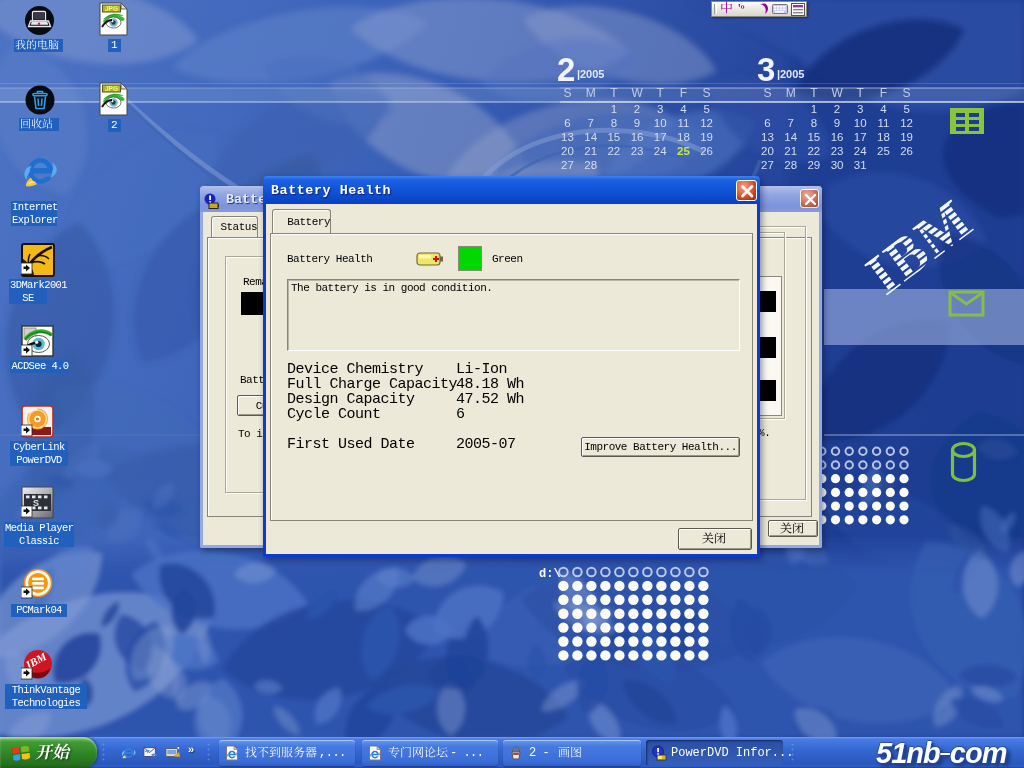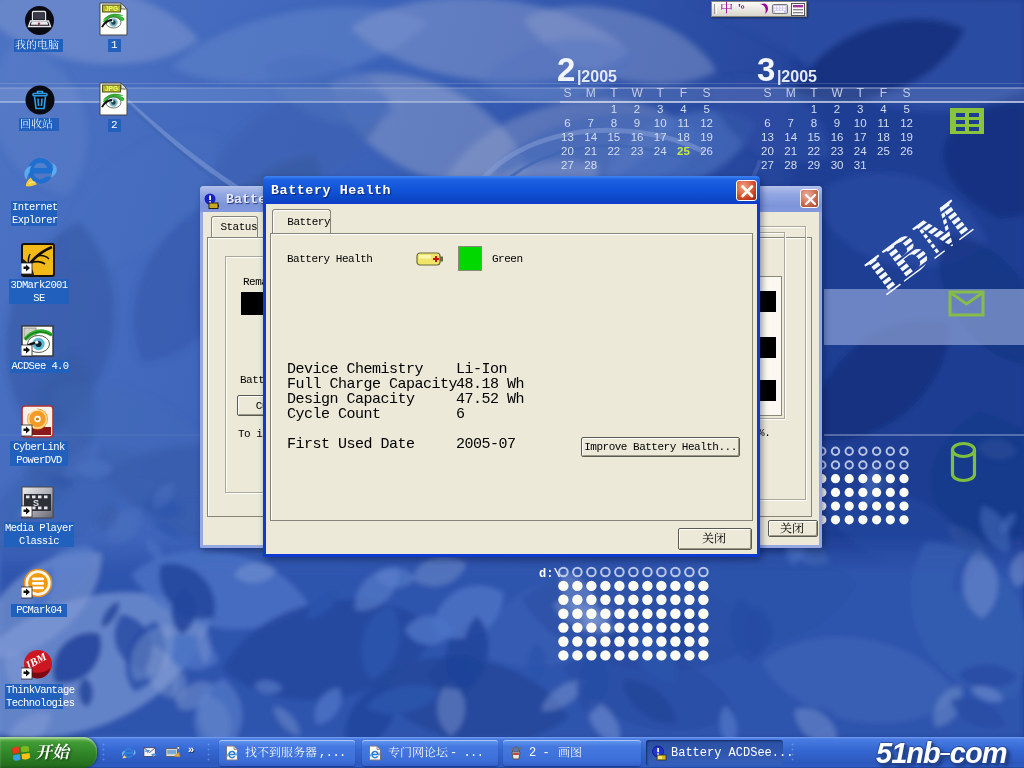--- a/index.html
+++ b/index.html
@@ -2,21 +2,21 @@
 <html><head><meta charset="utf-8"><title>t</title><style>
 *{margin:0;padding:0;box-sizing:border-box}
 html,body{width:1024px;height:768px;overflow:hidden;background:#3a62b8}
 #scene{position:absolute;left:0;top:0;width:1024px;height:768px;font-family:"Liberation Sans",sans-serif}
 #wall{position:absolute;left:0;top:0}
 .mf{font-family:"Liberation Mono",monospace;color:#000;letter-spacing:-0.5px;white-space:pre}
 .inf{position:absolute;font-size:15px}
 
 .cal{position:absolute;top:0;width:163px;height:175px;color:#dde4f4}
 .cbig{position:absolute;left:1px;top:51px;font-size:33px;font-weight:bold;color:#f2f5fc;font-family:"Liberation Sans"}
-.cyr{position:absolute;left:21px;top:68px;font-size:16px;font-weight:bold;color:#e4e9f6}
+.cyr{position:absolute;left:21px;top:68px;font-size:11px;font-weight:bold;color:#e4e9f6}
 .crow{position:absolute;left:0;width:163px;display:flex}
 .cc{flex:0 0 23.2px;text-align:center;font-size:11.5px;color:#d4ddf0}
 .chdr .cc{color:#c2cde8;font-size:12px}
 .hl{color:#cbe83c;font-weight:bold}
 
 .win{position:absolute;border:3px solid #0d3ad0;border-top:none;border-radius:4px 4px 2px 2px;box-shadow:2px 3px 6px rgba(10,20,60,0.45)}
 .win.inact{border-color:#96a8e2}
 .tbar{position:absolute;left:-3px;right:-3px;top:0;height:28px;border-radius:4px 4px 0 0;display:flex;align-items:center}
 .atbar{background:linear-gradient(180deg,#3d84f2 0%,#1d60e2 14%,#1153d8 52%,#0b46c4 86%,#0d3ad0 100%)}
 .itbar{height:26px;background:linear-gradient(180deg,#b4c1ec 0%,#93a7e2 30%,#7c94da 75%,#8499de 100%)}
@@ -831,21 +831,21 @@
 <path d="M2,32 L2,16 C8,20 12,26 13,32 Z" fill="#2a1c08"></path>
 <path d="M3,31 C8,19 17,10 31,4" fill="none" stroke="#140d06" stroke-width="2.6"></path>
 <path d="M10,20 C14,18 20,18 24,21" fill="none" stroke="#140d06" stroke-width="1.8"></path>
 <path d="M16,13 C20,12 25,13 28,16" fill="none" stroke="#140d06" stroke-width="1.5"></path>
 <path d="M8,24 C7,20 7,15 9,11" fill="none" stroke="#140d06" stroke-width="1.5"></path>
 <g>
           <rect x="0" y="20" width="11" height="11" fill="#fff" stroke="#222" stroke-width="0.8"></rect>
           <path d="M2.5,28.5 L2.5,23.5 L5,23.5 L5,21.5 L9,25 L5,28.5 L5,26 L2.5,26Z" fill="#111"></path>
         </g>
       </svg>
-<div class="lbl2" style="left:-12px;top:36px;width:60px">3DMark2001<br>SE</div></div>
+<div class="lbl2" style="left:-12px;top:36px;width:38px">3DMark2001<br>SE</div></div>
     <div style="position:absolute;left:21px;top:325px">
 <svg width="34" height="33" viewBox="0 0 34 33">
 <rect x="1" y="1" width="31" height="30" fill="#fcfcf8" stroke="#333" stroke-width="1.4"></rect>
 <rect x="3" y="3" width="12" height="11" fill="#d0d0c8" stroke="#888" stroke-width="0.8"></rect>
 <path d="M3,13 C11,3 23,2 31,8 C32,9.5 31,12 29,11 C22,6 12,8 5,16Z" fill="#30b030"></path>
 <path d="M4,14.5 C11,6 22,5 30,10" fill="none" stroke="#1a7a1a" stroke-width="1.2"></path>
 <ellipse cx="17.5" cy="19" rx="11" ry="8.5" fill="#fff" stroke="#333" stroke-width="0.8"></ellipse>
 <circle cx="17.5" cy="19" r="6.2" fill="#5fb8d4"></circle>
         <circle cx="17.5" cy="19" r="3.1" fill="#123"></circle>
 <circle cx="15.8" cy="17.2" r="1.5" fill="#fff"></circle>
@@ -917,21 +917,21 @@
 <circle cx="17" cy="16" r="14" fill="#cc1622"></circle>
 <path d="M5,22 C10,26 24,26 29,20 C28,27 22,31 16,30.5 C10,30 6,26.5 5,22Z" fill="#7a0a12"></path>
 <g transform="translate(7.5,21) rotate(-28)">
           <text x="0" y="0" font-family="'Liberation Serif'" font-weight="bold" font-style="italic" font-size="11" fill="#fff">IBM</text>
         </g>
 <g>
           <rect x="0" y="20" width="11" height="11" fill="#fff" stroke="#222" stroke-width="0.8"></rect>
           <path d="M2.5,28.5 L2.5,23.5 L5,23.5 L5,21.5 L9,25 L5,28.5 L5,26 L2.5,26Z" fill="#111"></path>
         </g>
       </svg>
-<div class="lbl2" style="left:-16px;top:36px;width:58px">ThinkVantage<br>Technologies</div></div>
+<div class="lbl2" style="left:-16px;top:36px;width:82px">ThinkVantage<br>Technologies</div></div>
     <div style="position:absolute;left:711px;top:1px;width:96px;height:16px;background:linear-gradient(180deg,#fdfdfb,#d8d5cc);border:1px solid #8a887c;box-shadow:1px 1px 2px rgba(0,0,0,0.4);display:flex;align-items:center">
 <div style="width:3px;height:10px;border-left:1px solid #999;border-right:1px solid #fff;margin-left:2px"></div>
 <div style="margin-left:3px">
         <svg width="15" height="16" viewBox="0 0 15 16" style="display:block;overflow:visible;flex:0 0 auto">
           <path transform="translate(0.0,11.4) scale(0.0130,-0.0130)" d="M822 334H530V599H822ZM567 827 463 838V628H179L106 662V210H117C145 210 172 226 172 233V305H463V-78H476C502 -78 530 -62 530 -51V305H822V222H832C854 222 888 237 889 243V586C909 590 925 598 932 606L849 670L812 628H530V799C556 803 564 813 567 827ZM172 334V599H463V334Z" fill="#990099"></path>
         </svg>
       </div>
 <svg width="16" height="12" viewBox="0 0 16 12" style="margin-left:3px">
         <text x="0" y="9" font-size="10" font-weight="bold" fill="#990099" font-family="'Liberation Sans'">’º</text>
       </svg>
@@ -1016,20 +1016,23 @@
    <div class="panel" style="left:4px;top:29px;width:483px;height:288px"></div>
    <div class="mf" style="position:absolute;left:21px;top:49px;font-size:11px">Battery Health</div>
    <svg style="position:absolute;left:150px;top:46px" width="28" height="18" viewBox="0 0 28 18">
      <rect x="1" y="3" width="23" height="12" rx="3" fill="#f0e568" stroke="#6a6a40" stroke-width="1.2"></rect>
      <rect x="24" y="6.5" width="3" height="5" fill="#6a6a40"></rect>
      <path d="M17,9 h6 M20,6 v6" stroke="#cc1111" stroke-width="2"></path>
      <rect x="3" y="5" width="12" height="3.5" fill="#fbf6b0"></rect>
    </svg>
    <div style="position:absolute;left:192px;top:42px;width:24px;height:25px;background:#00d800;border:1px solid #8a8878"></div>
    <div class="mf" style="position:absolute;left:226px;top:49px;font-size:11px">Green</div>
+   <div class="sunk" style="left:21px;top:75px;width:453px;height:72px">
+          <span class="mf" style="font-size:11px;position:absolute;left:3px;top:2px">The battery is in good condition.</span>
+        </div>
    <div class="mf inf" style="left:21px;top:157px">Device Chemistry</div>
         <div class="mf inf" style="left:190px;top:157px">Li-Ion</div>
    <div class="mf inf" style="left:21px;top:172px">Full Charge Capacity</div>
         <div class="mf inf" style="left:190px;top:172px">48.18 Wh</div>
    <div class="mf inf" style="left:21px;top:187px">Design Capacity</div>
         <div class="mf inf" style="left:190px;top:187px">47.52 Wh</div>
    <div class="mf inf" style="left:21px;top:202px">Cycle Count</div>
         <div class="mf inf" style="left:190px;top:202px">6</div>
    <div class="mf inf" style="left:21px;top:232px">First Used Date</div>
         <div class="mf inf" style="left:190px;top:232px">2005-07</div>
@@ -1148,17 +1151,17 @@
         </span>
       </div>
  <div class="tbtn pressed" style="left:646px;width:137px">
         <svg width="16" height="16" viewBox="0 0 16 16" style="flex:0 0 auto">
 <circle cx="7" cy="6.5" r="5.5" fill="#2233cc" stroke="#101880" stroke-width="0.8"></circle>
           <rect x="6.2" y="3" width="1.8" height="4.2" fill="#fff"></rect>
           <circle cx="7.1" cy="9.3" r="1.1" fill="#fff"></circle>
 <rect x="6" y="10" width="9" height="5" fill="#d8b820" stroke="#332" stroke-width="0.8"></rect>
           <rect x="7" y="11" width="4" height="3" fill="#f8e870"></rect>
 </svg>
-        <span class="tbm" style="margin-left:4px;font-family:'Liberation Mono';letter-spacing:0px">Battery ACDSee...</span>
+        <span class="tbm" style="margin-left:4px;font-family:'Liberation Mono';letter-spacing:0px">PowerDVD Infor...</span>
       </div>
  <div class="qsep" style="left:790px"></div>
  <div id="nb">51nb<span style="font-size:20px;vertical-align:4px">–</span>com</div>
 </div>
 </div>
 </body></html>

